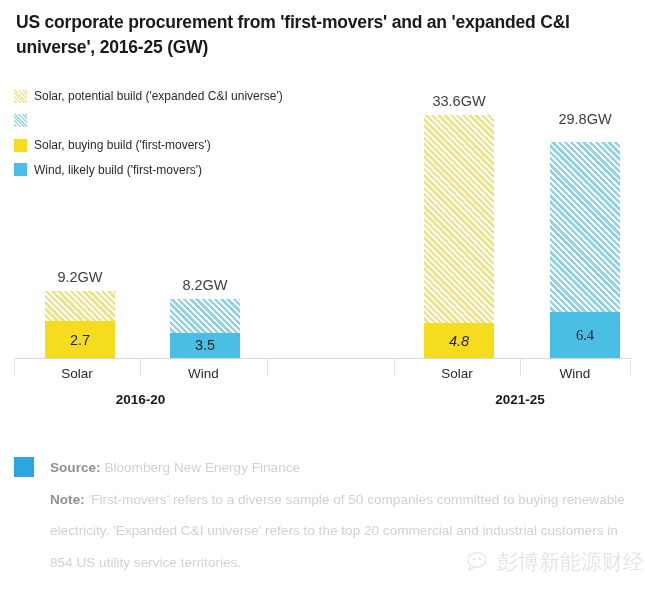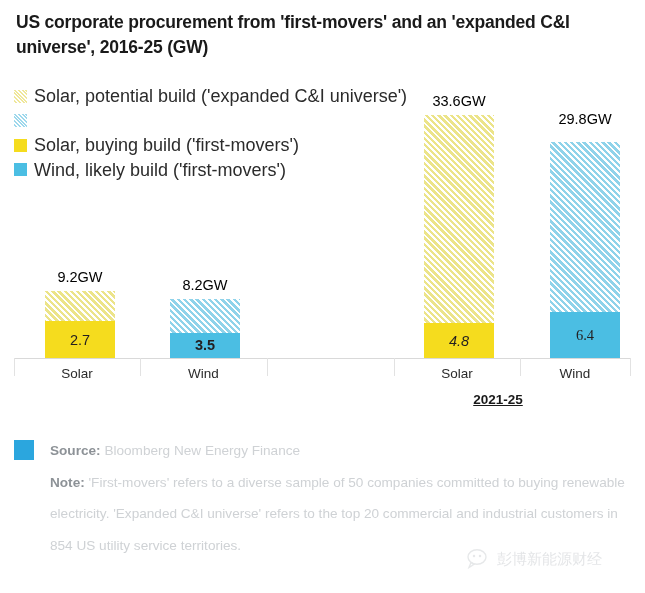--- a/index.html
+++ b/index.html
@@ -46,21 +46,21 @@
   }
   .sw-wind-potential{
     background-color:#cdeaf4;
     background-image:repeating-linear-gradient(45deg,
       #ffffff 0px,#ffffff 1.2px,
       #9ed8ec 1.2px,#9ed8ec 2.6px);
   }
   .sw-solar-likely{ background:#f5dc1e; }
   .sw-wind-likely{ background:#4bbee3; }
   .legend-label{
-    font-size:18px;
+    font-size:12px;
     color:#2b2b2b;
     line-height:14px;
     white-space:nowrap;
   }
 
   
   #plot{
     position:absolute;
     left:0; top:100px;
     width:645px; height:258px;
@@ -105,21 +105,21 @@
     color:#231f20;
     top:50%;
     transform:translateY(-50%);
   }
   .bar-total{
     position:absolute;
     left:50%;
     transform:translateX(-50%);
     white-space:nowrap;
     font-size:14.5px;
-    color:#000000;
+    color:#404040;
   }
 
   
   #axis{
     position:absolute;
     left:0; top:358px;
     width:567px; height:50px;
   }
   #axis-line{
     position:absolute;
@@ -146,21 +146,21 @@
     text-align:center;
     font-size:13.5px;
     font-weight:bold;
     color:#1a1a1a;
     white-space:nowrap;
   }
 
   
   #footer{
     position:absolute;
-    left:14px; top:435px;
+    left:14px; top:452px;
     width:620px;
   }
   #source-swatch{
     position:absolute;
     left:0; top:5px;
     width:20px; height:20px;
     background:#2ba6de;
   }
   #footer-text{
     margin-left:36px;
@@ -174,21 +174,21 @@
   }
   #watermark{
     position:absolute;
     left:466px; top:548px;
     display:flex;
     align-items:center;
     opacity:0.5;
   }
   #wm-icon{ width:26px;height:22px; flex:0 0 auto; }
   #wm-text{
-    font-size:15px;
+    font-size:21px;
     color:#c9ccd0;
     margin-left:5px;
     white-space:nowrap;
     text-align:right;
   }
 </style>
 </head>
 <body>
 
 <div id="title">US corporate procurement from 'first-movers' and an 'expanded C&amp;I universe', 2016-25 (GW)</div>
@@ -215,21 +215,21 @@
     <div class="bar-group" style="left: 45px; width: 70px; height: 258px;">
       <div class="bar" style="height: 66.5357px;">
         <div class="seg seg-potential-solar" style="height: 47.0089px;"></div>
         <div class="seg seg-likely-solar" style="height: 37px;">
           <div class="seg-value">2.7</div>
         </div>
       </div>
       <div class="bar-total" style="bottom: 72.5357px;">9.2GW</div>
     </div>
     <div class="bar-group" style="left: 170px; width: 70px; height: 258px;">
-      <div class="bar" style="height: 59.3036px; font-weight: bold;">
+      <div class="bar" style="height: 59.3036px;">
         <div class="seg seg-potential-wind" style="height: 33.9911px;"></div>
         <div class="seg seg-likely-wind" style="height: 25.3125px;">
           <div class="seg-value">3.5</div>
         </div>
       </div>
       <div class="bar-total" style="bottom: 65.3036px;">8.2GW</div>
     </div>
     <div class="bar-group" style="left: 424px; width: 70px; height: 258px;">
       <div class="bar" style="height: 243px; font-style: italic;">
         <div class="seg seg-potential-solar" style="height: 208.286px;"></div>
@@ -257,21 +257,22 @@
   <div class="axis-tick" style="left:267px;"></div>
   <div class="axis-tick" style="left:394px;"></div>
   <div class="axis-tick" style="left:520px;"></div>
   <div class="axis-tick" style="left:630px;"></div>
 
   <div class="cat-label" style="left:14px;width:126px;">Solar</div>
   <div class="cat-label" style="left:140px;width:127px;">Wind</div>
   <div class="cat-label" style="left:394px;width:126px;">Solar</div>
   <div class="cat-label" style="left:520px;width:110px;">Wind</div>
 
-  <div class="period-label" style="left:380px;width:236px;text-decoration:underline;">2021-25</div>
+  <div class="period-label" style="left:14px;width:253px;">2016-20</div>
+  <div class="period-label" style="left:402px;width:236px;">2021-25</div>
 </div>
 
 <div id="footer">
   <div id="source-swatch"></div>
   <div id="footer-text">
     <span class="ft-bold">Source:</span><span> Bloomberg New Energy Finance</span><br>
     <span class="ft-bold">Note:</span><span> 'First-movers' refers to a diverse sample of 50 companies committed to buying renewable electricity. 'Expanded C&amp;I universe' refers to the top 20 commercial and industrial customers in 854 US utility service territories.</span>
   </div>
 </div>
 

